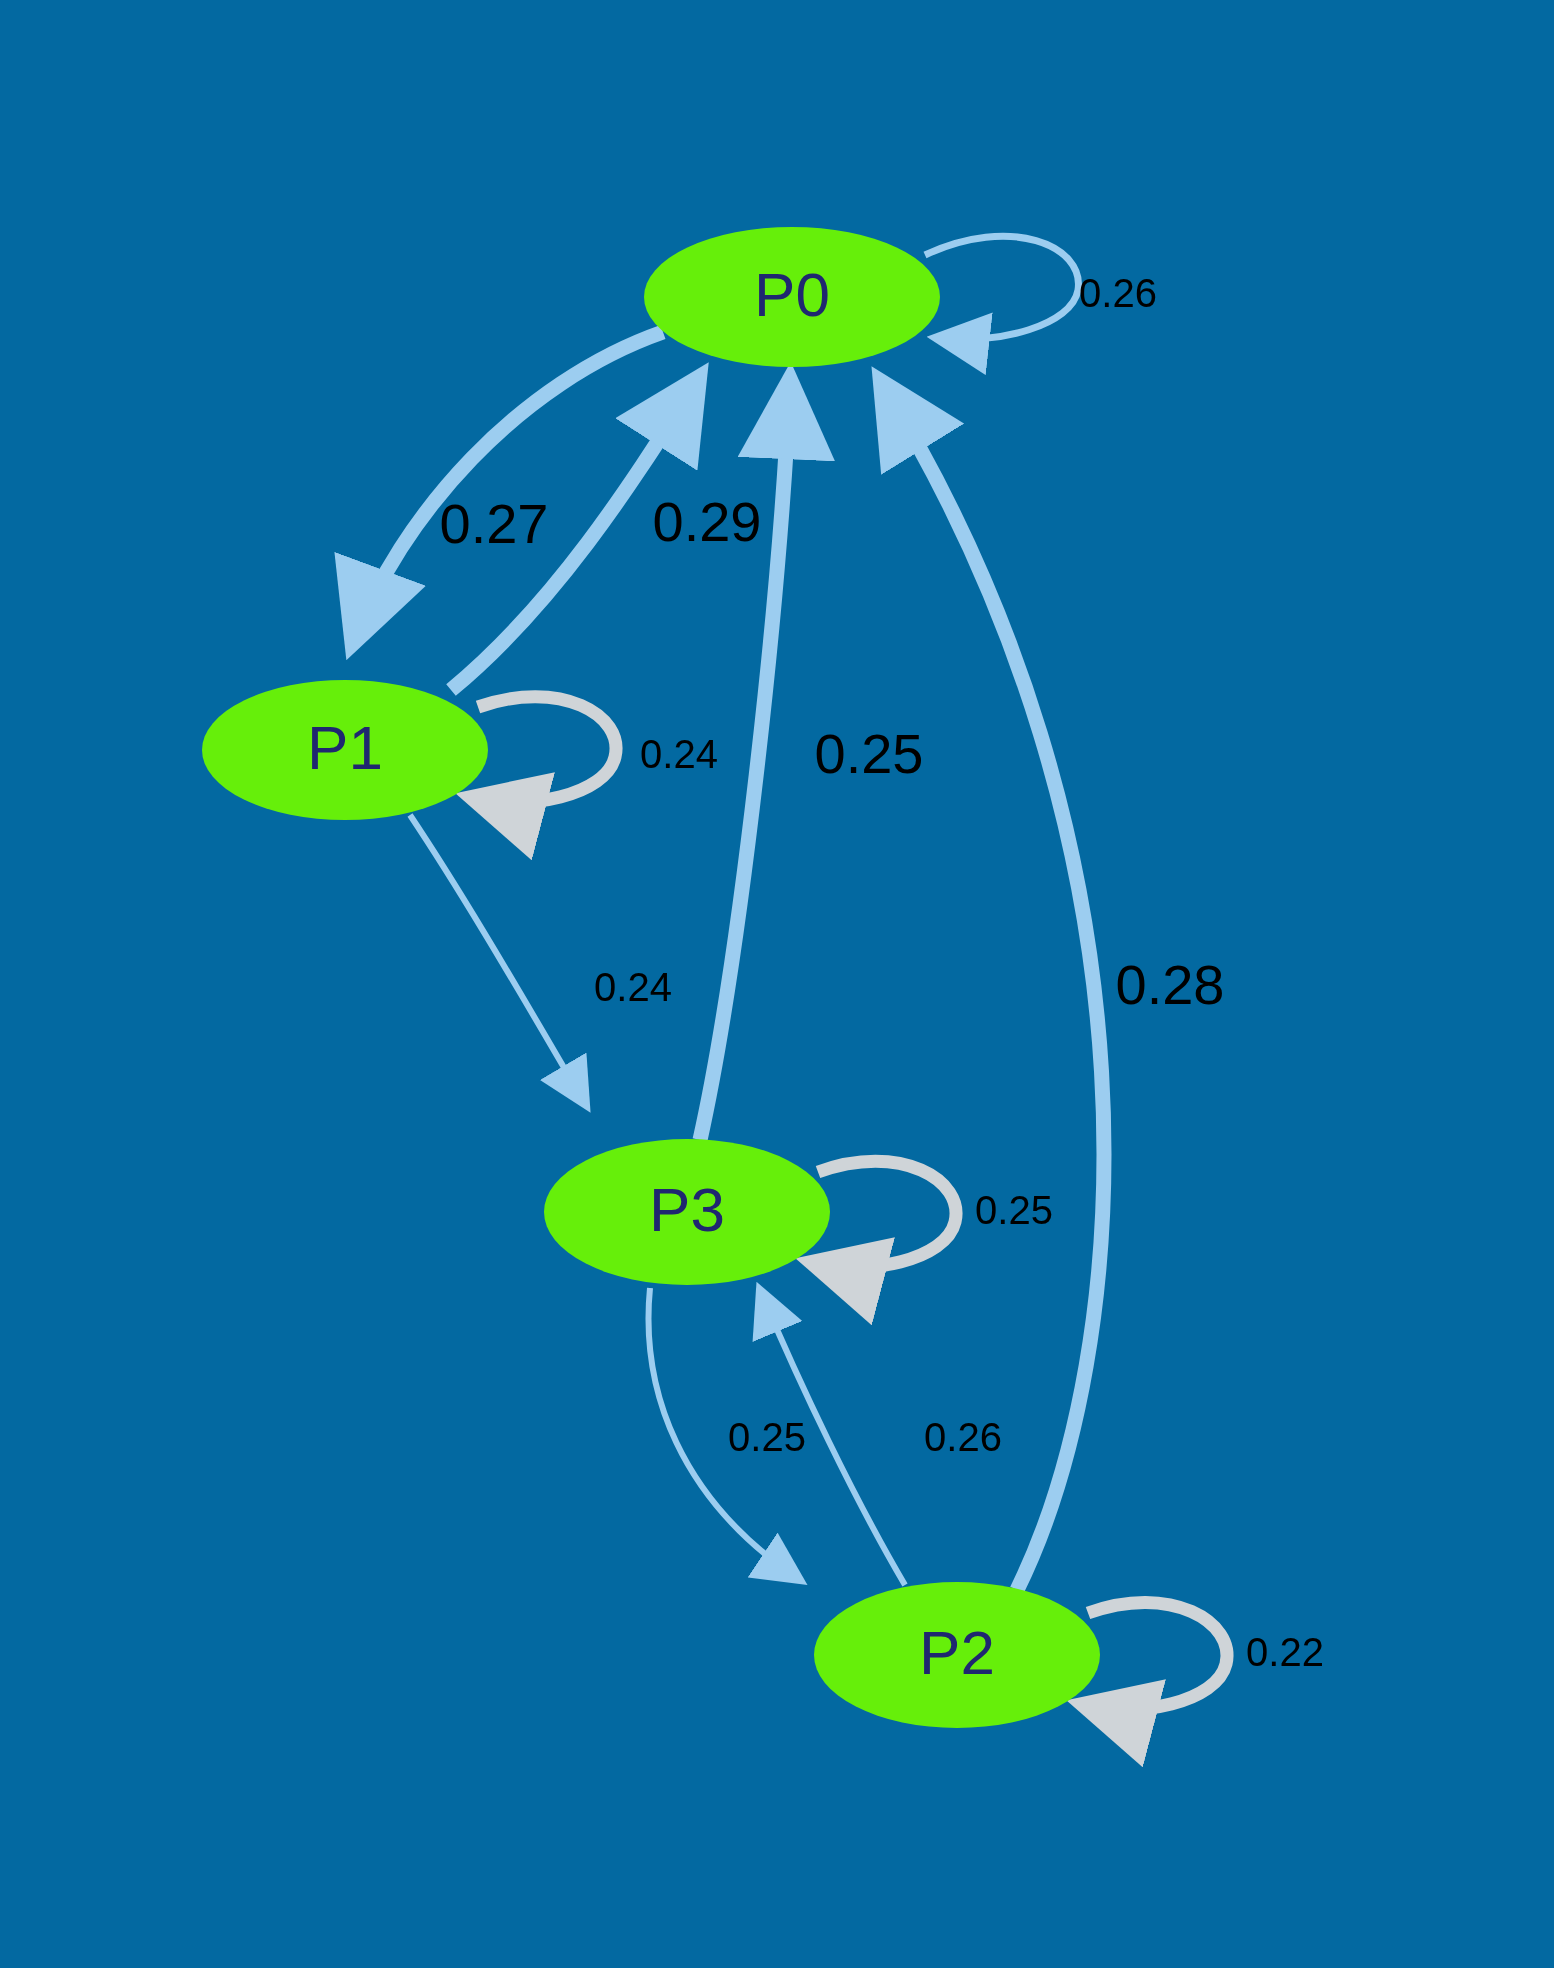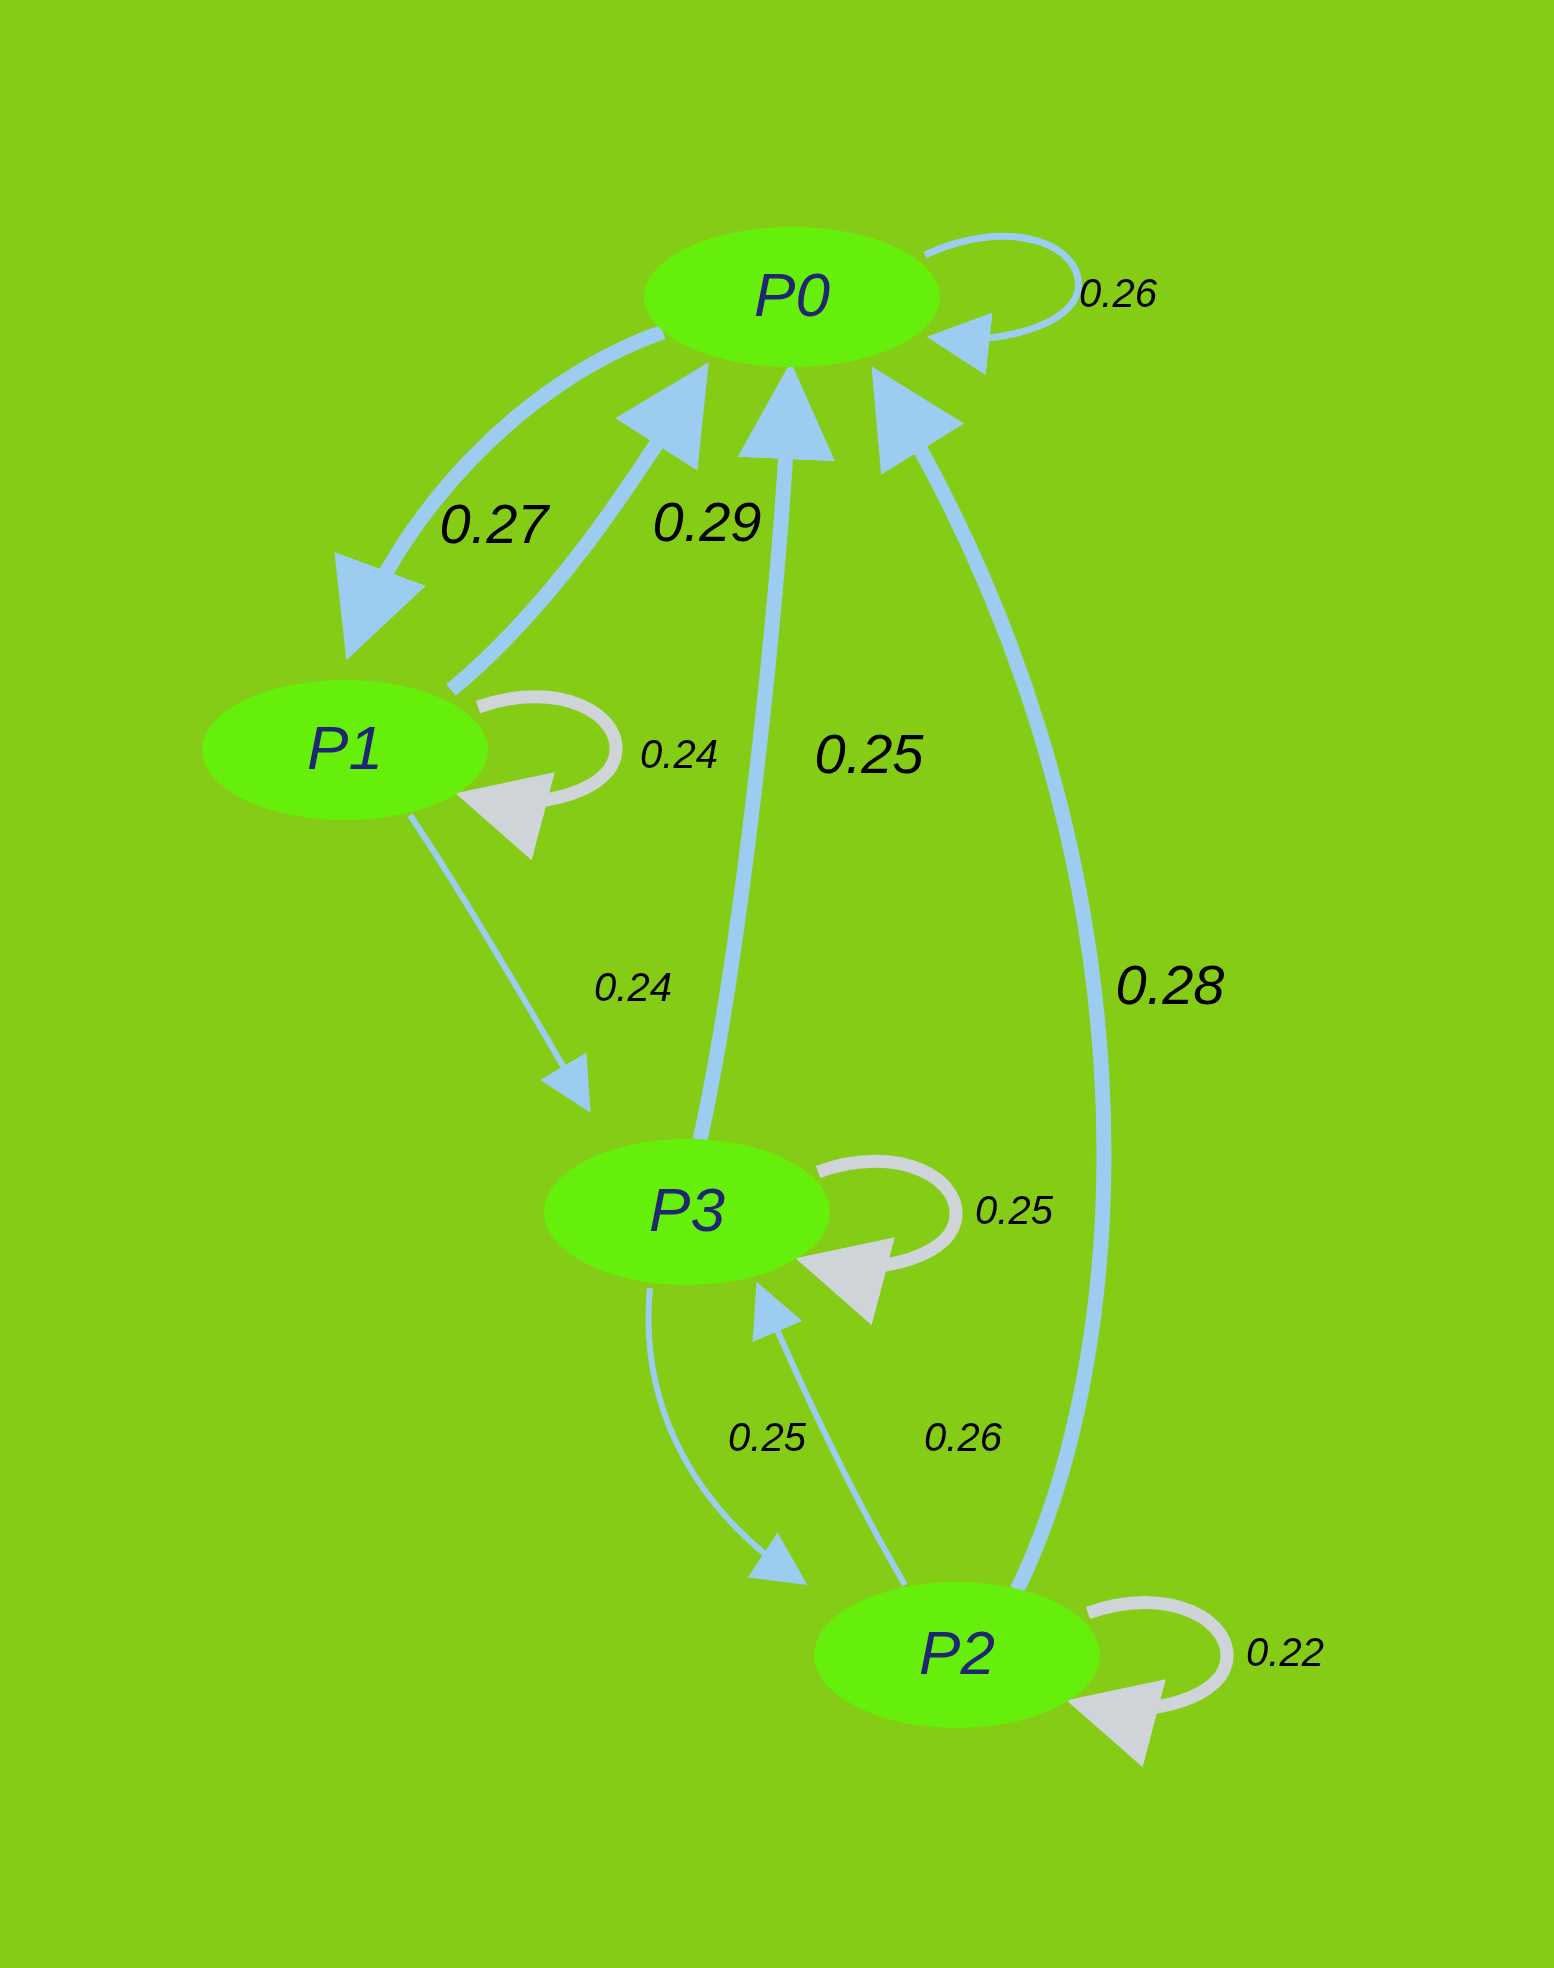--- a/index.html
+++ b/index.html
@@ -4,24 +4,23 @@
 <style>
   html, body {
     margin: 0;
     padding: 0;
     background: #ffffff;
   }
   #canvas-wrap {
     position: relative;
     width: 1554px;
     height: 1968px;
-    background: #84cc16;
+    background: #0369a1;
     overflow: hidden;
     font-family: "Liberation Sans", sans-serif;
-    font-style: italic;
   }
   svg#graph {
     position: absolute;
     left: 0;
     top: 0;
     width: 1554px;
     height: 1968px;
   }
   .node-label {
     font-family: "Liberation Sans", sans-serif;

